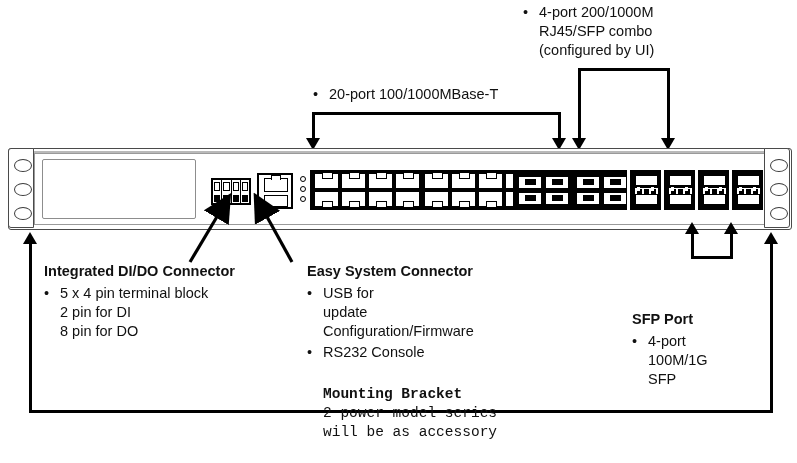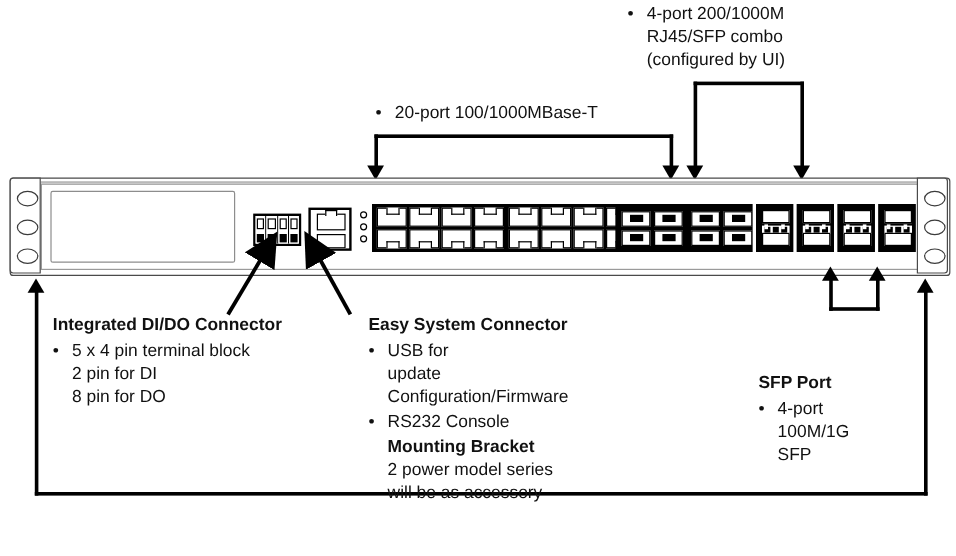--- a/index.html
+++ b/index.html
@@ -346,21 +346,21 @@
         <div>update</div>
         <div>Configuration/Firmware</div>
       </div>
     </div>
     <div class="bullet-row" style="margin-top:2px;">
       <div class="bl">•</div>
       <div class="tx">RS232 Console</div>
     </div>
   </div>
 
-  <div class="abs anno" style="left:323px;top:364px;">
+  <div class="abs anno" style="left:323px;top:385px;font-family:Liberation Mono, monospace;">
     <div class="hd">Mounting Bracket</div>
     <div>2 power model series</div>
     <div>will be as accessory</div>
   </div>
 
   <div class="abs anno" style="left:632px;top:262px;margin-top:48px;">
     <div class="hd">SFP Port</div>
     <div class="bullet-row" style="margin-top:3px;">
       <div class="bl">•</div>
       <div class="tx">

